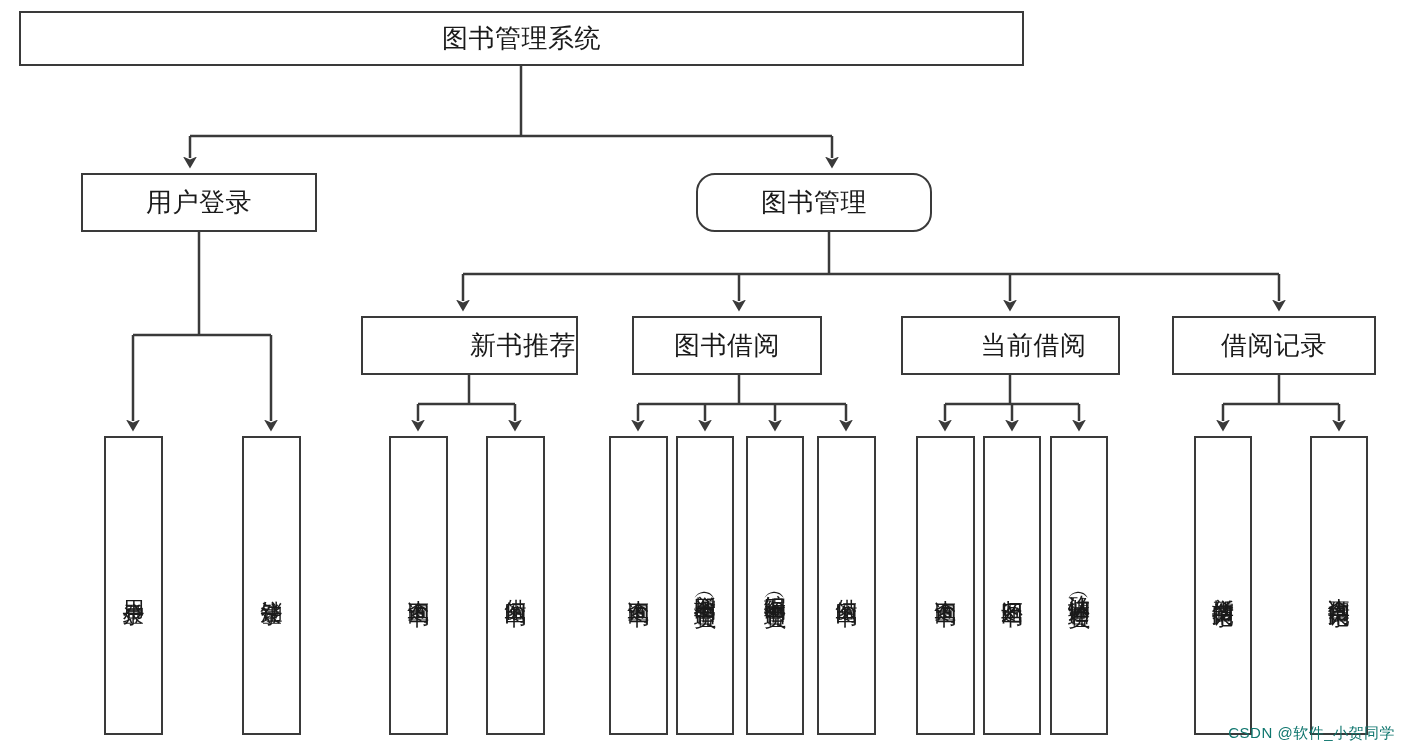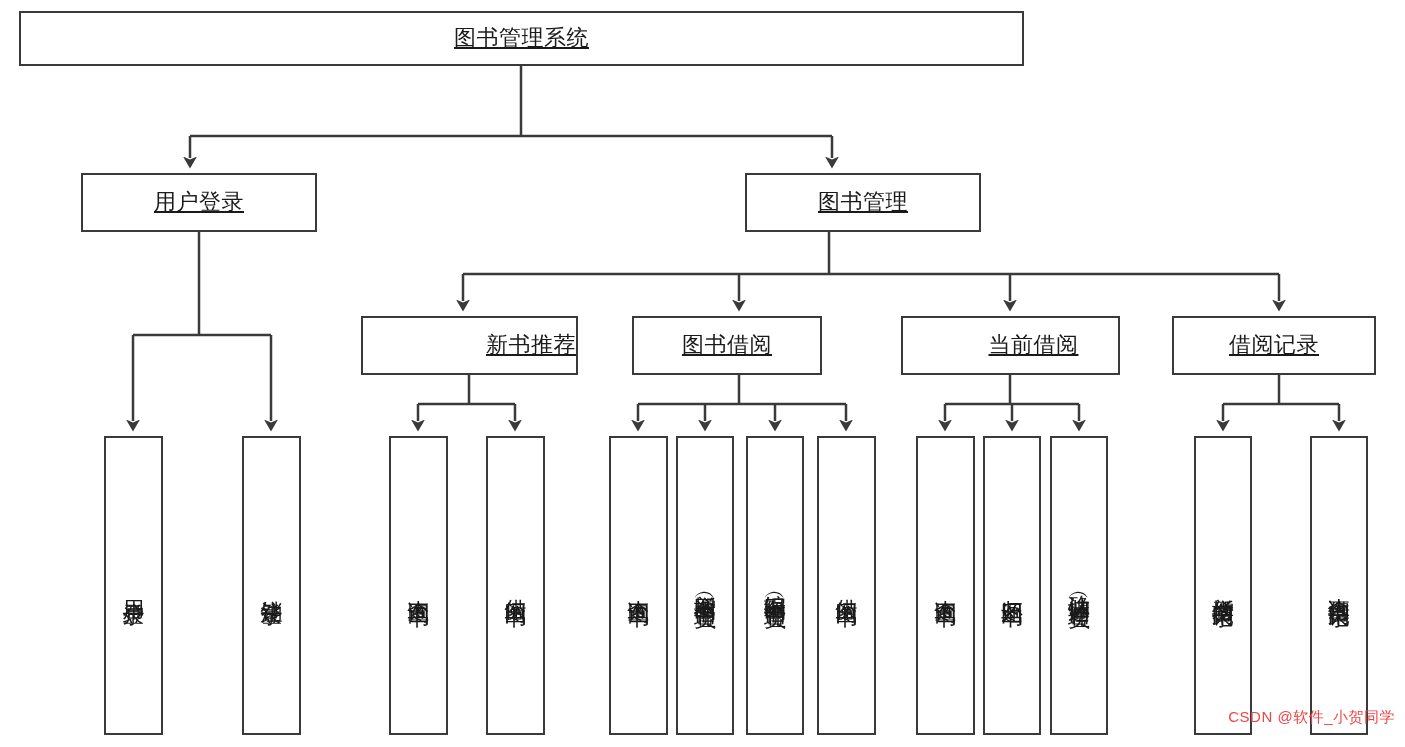--- a/index.html
+++ b/index.html
@@ -26,24 +26,23 @@
     box-sizing: border-box;
     border: 2.5px solid #3a3a3a;
     background: #ffffff;
     display: flex;
     align-items: center;
     justify-content: center;
     color: #1a1a1a;
     letter-spacing: 0.5px;
   }
   .node-h {
-    font-size: 22px;
+    font-size: 26px;
     line-height: 1.2;
     text-align: center;
-    text-decoration: underline;
   }
   .node-v {
     writing-mode: vertical-rl;
     text-orientation: upright;
     font-size: 22px;
     line-height: 1.45;
     letter-spacing: 2px;
     padding: 6px 0;
     text-align: center;
     white-space: nowrap;
@@ -58,23 +57,23 @@
   }
   .conn {
     stroke: #3a3a3a;
     stroke-width: 2.5;
     fill: none;
   }
   .arrowfill { fill: #3a3a3a; }
   .watermark {
     position: absolute;
     right: 10px;
-    bottom: 20px;
+    bottom: 4px;
     font-size: 15px;
-    color: #ef4444;
+    color: #0f766e;
     letter-spacing: 0.5px;
     white-space: nowrap;
   }
 </style>
 </head>
 <body>
 
 <div id="diagram">
 
   <svg class="connectors" viewBox="0 0 1405 747">
@@ -125,21 +124,21 @@
     <path class="conn" d="M1339,404 L1339,421" marker-end="url(#arrow)"></path>
   </svg>
 
   <div class="node node-h" style="left:19px; top:11px; width:1005px; height:55px;">
     <span>图书管理系统</span>
   </div>
 
   <div class="node node-h" style="left:81px; top:173px; width:236px; height:59px;">
     <span>用户登录</span>
   </div>
-  <div class="node node-h" style="left:745px; top:173px; width:236px; height:59px;">
+  <div class="node node-h" style="left:696px; top:173px; width:236px; height:59px;border-radius:19px;">
     <span>图书管理</span>
   </div>
 
   <div class="node node-h" style="left:361px; top:316px; width:217px; height:59px;justify-content:flex-end;">
     <span>新书推荐</span>
   </div>
   <div class="node node-h" style="left:632px; top:316px; width:190px; height:59px;">
     <span>图书借阅</span>
   </div>
   <div class="node node-h" style="left:901px; top:316px; width:219px; height:59px;padding-left:46px;">

